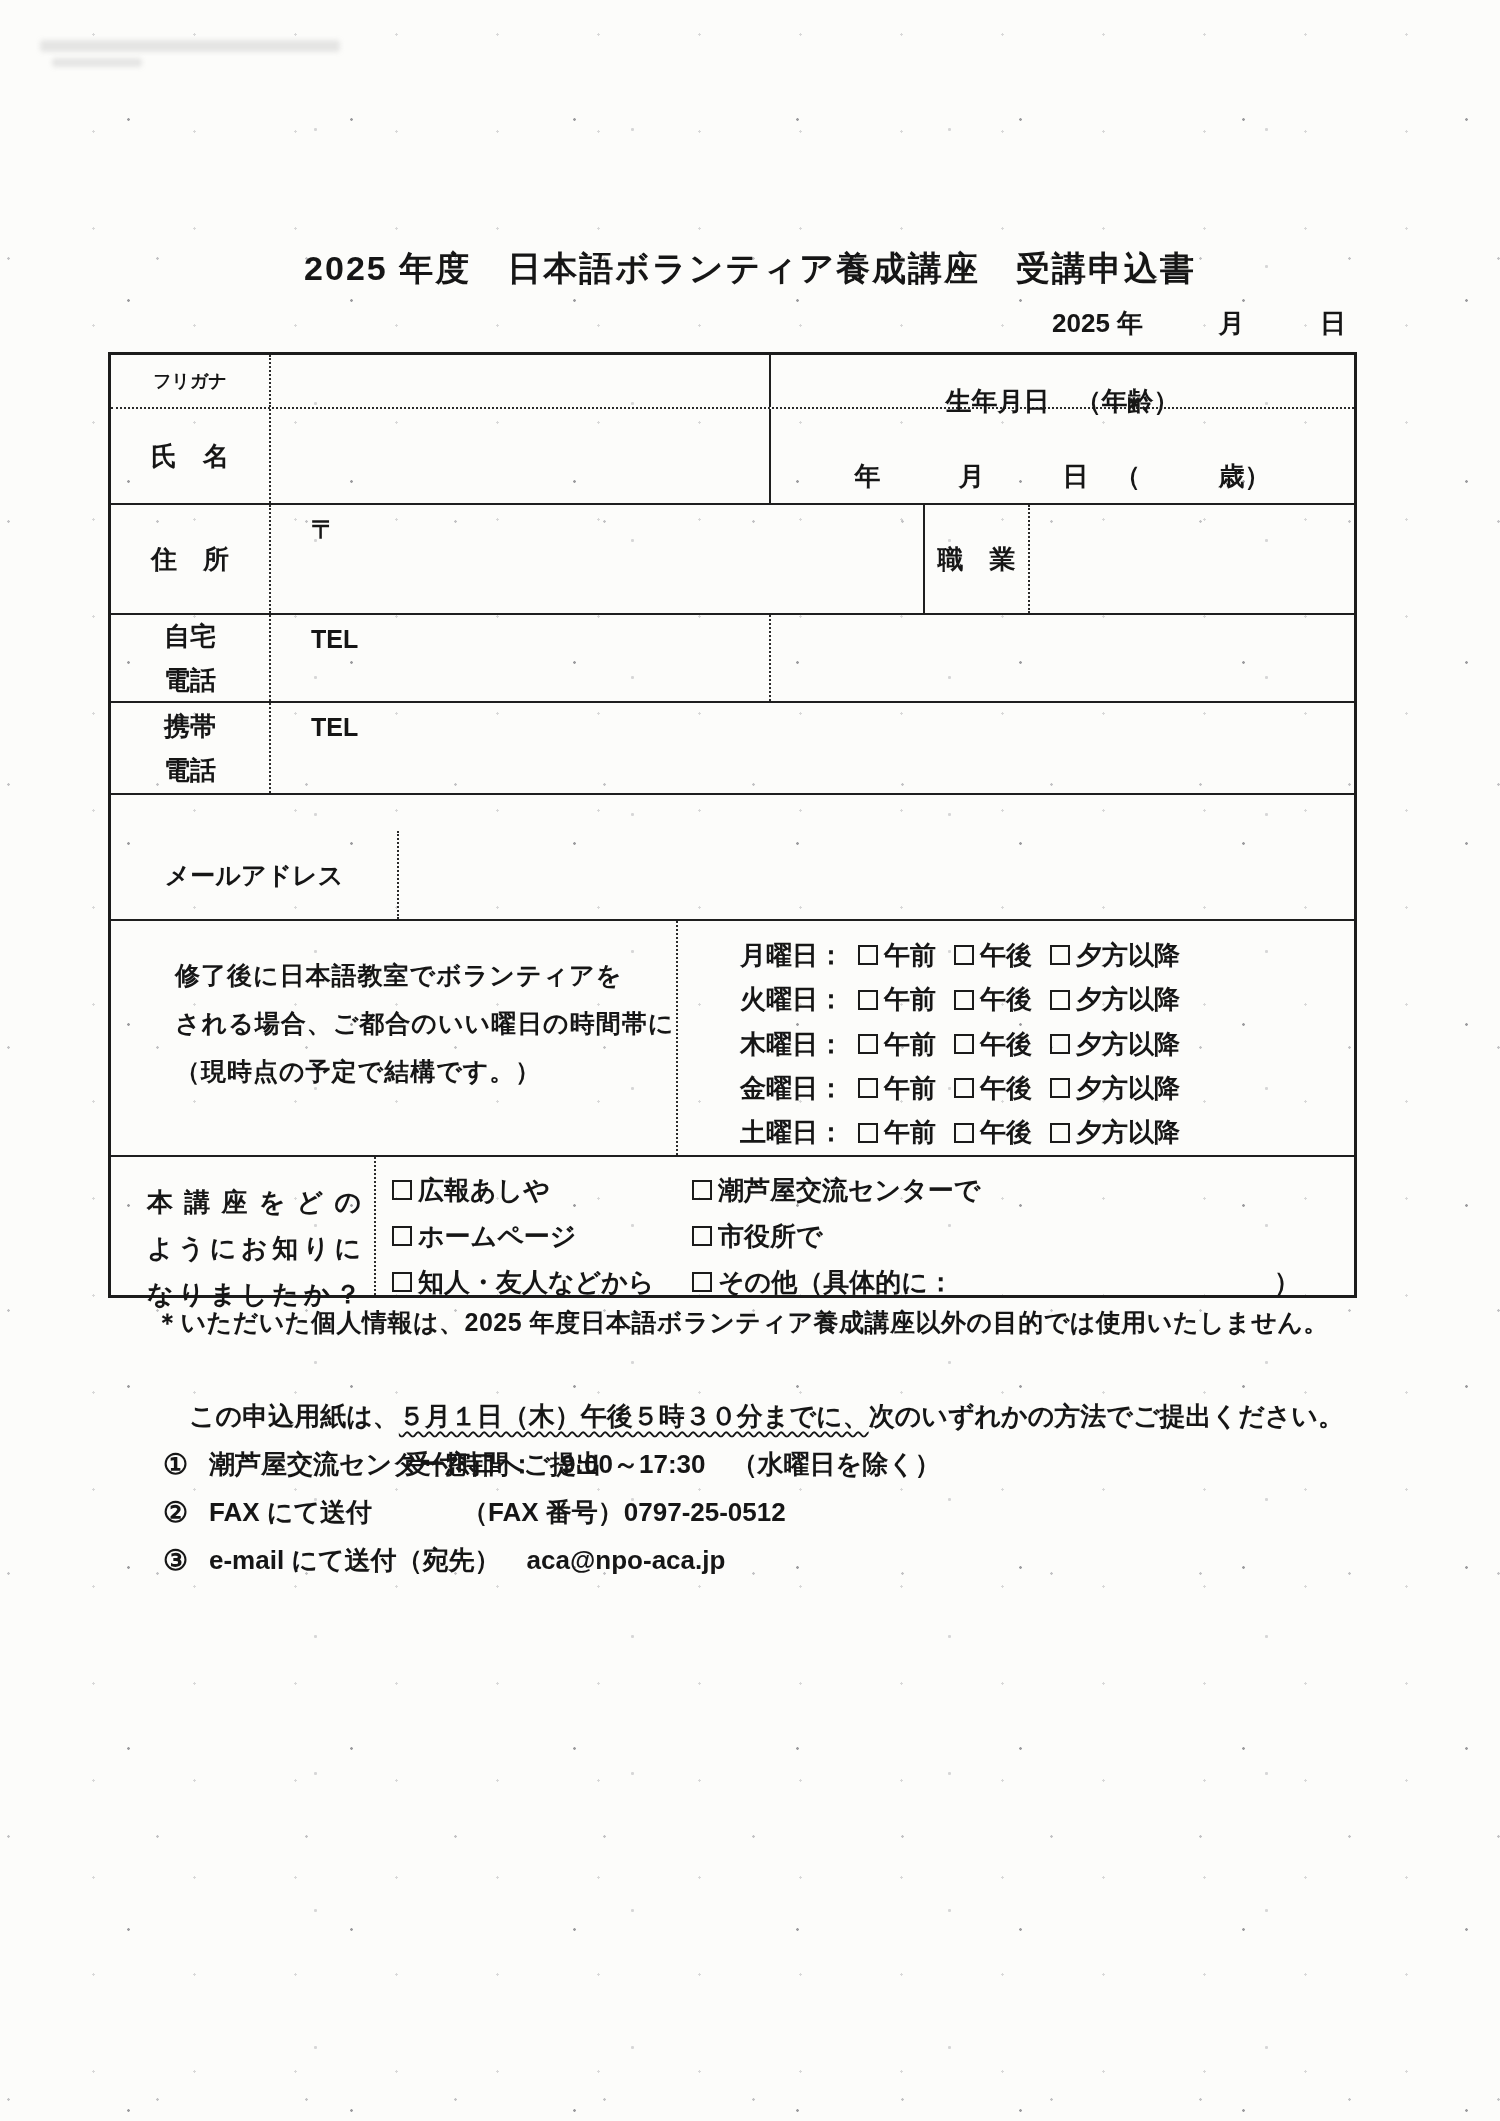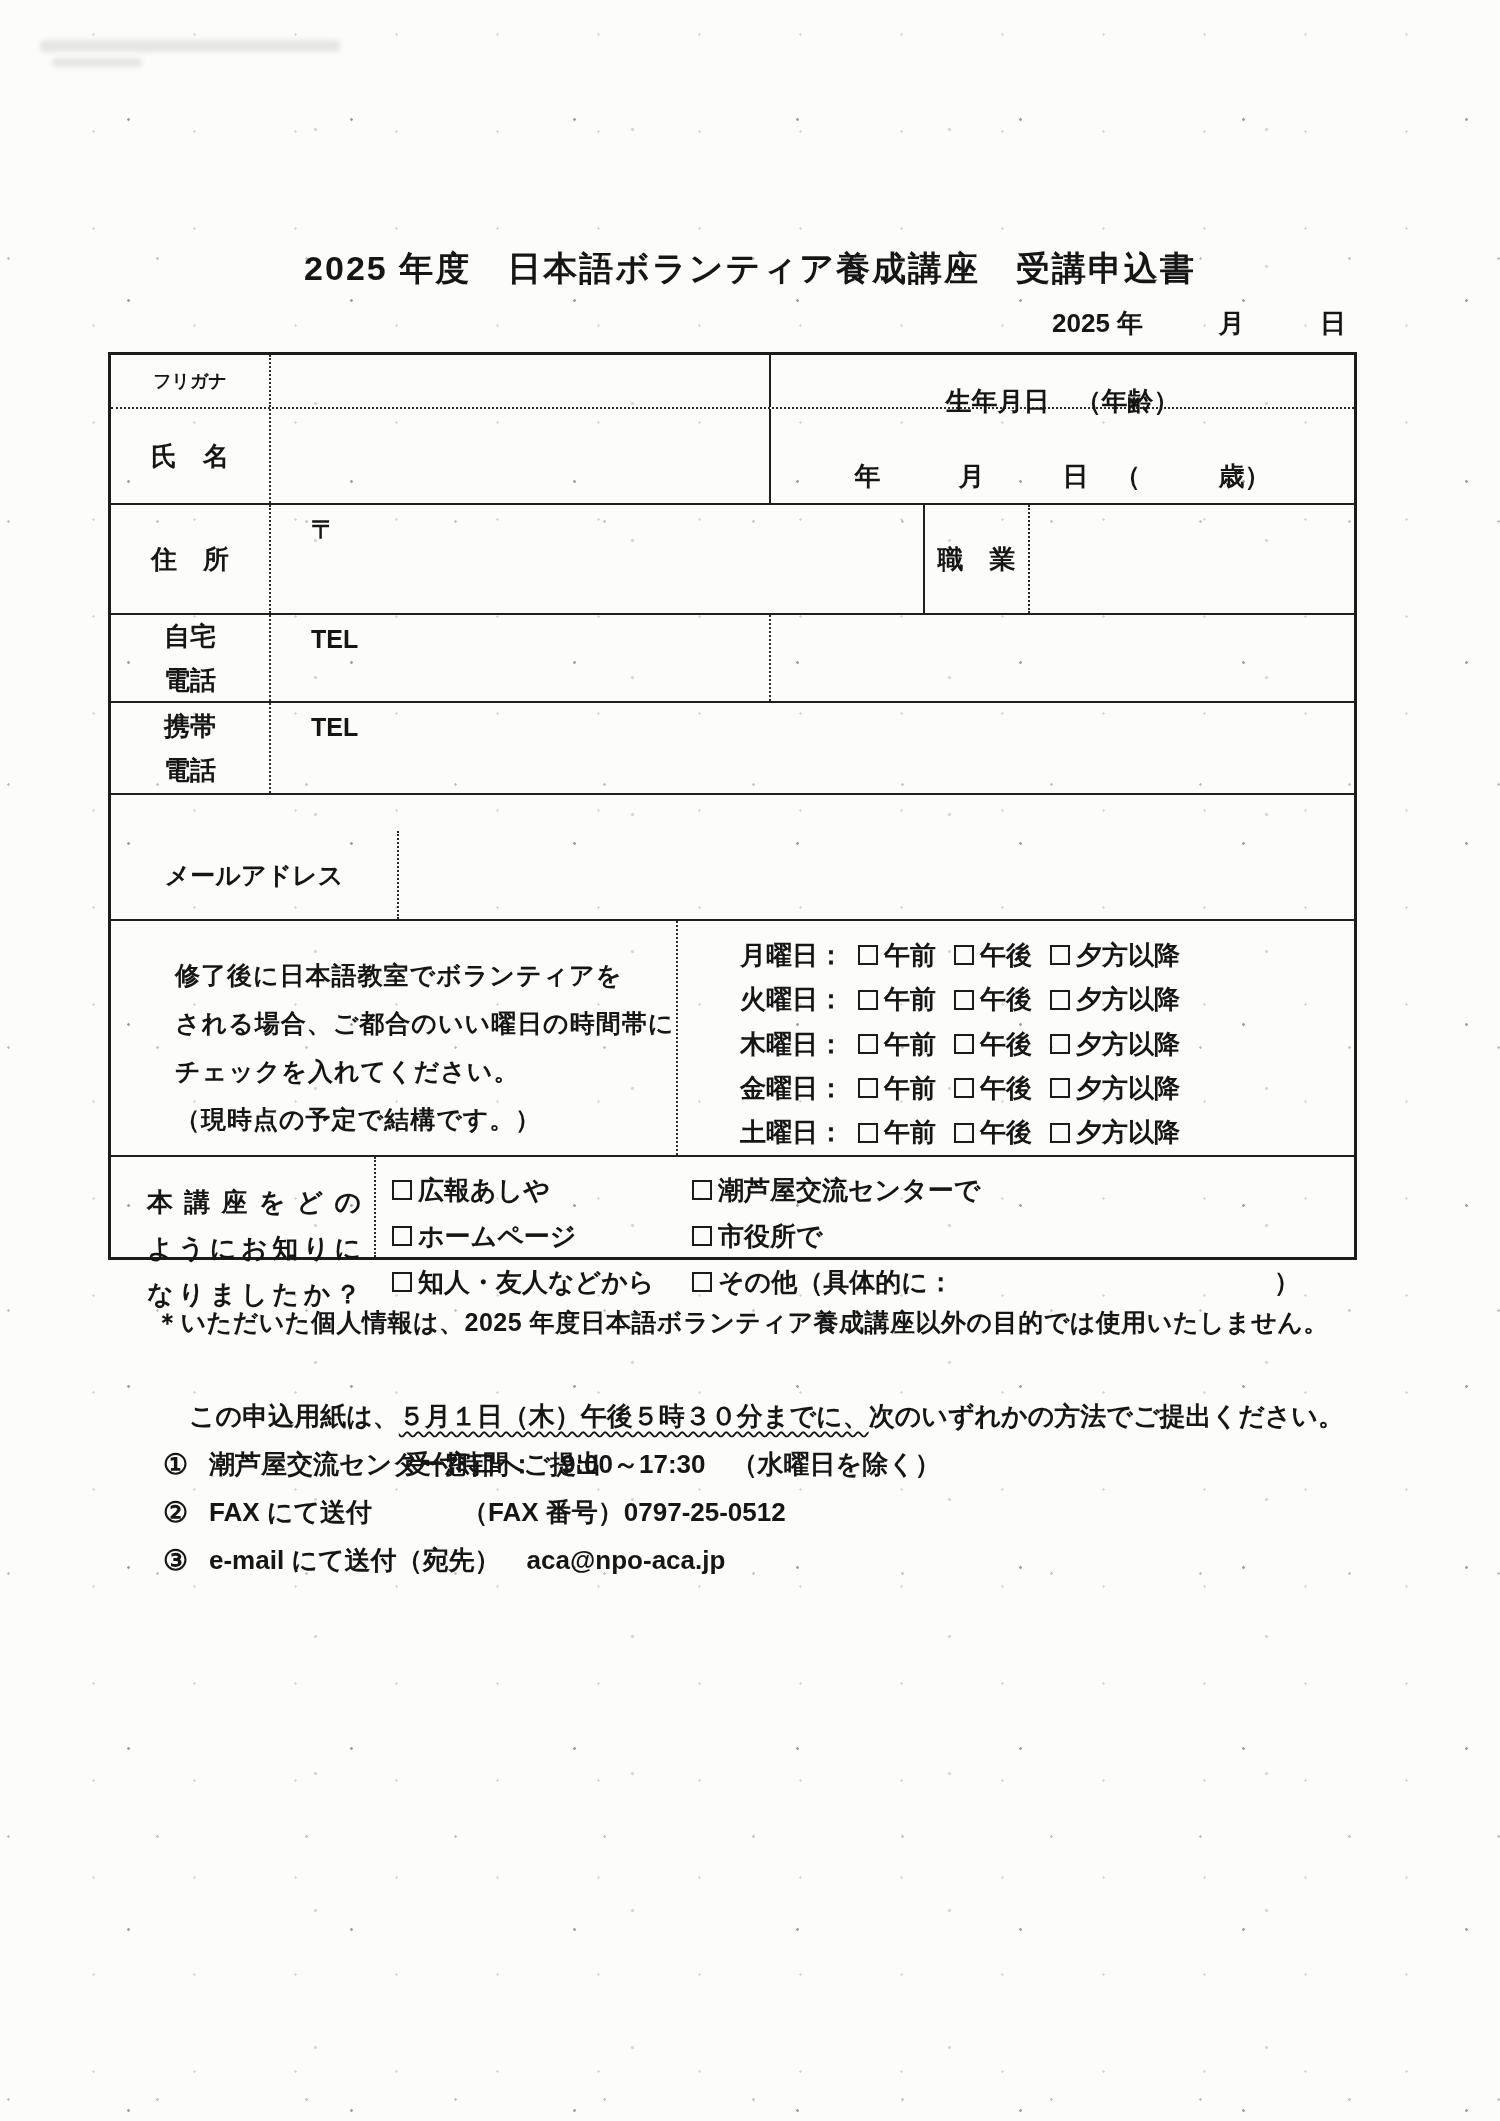--- a/index.html
+++ b/index.html
@@ -54,21 +54,21 @@
   .cell.center { justify-content:center; }
   .fs23 { font-size:18px; } .fs25 { font-size:25px; } .fs26 { font-size:26px; }
 
   .r-furigana { height:54px; }
   .r-name    { height:96px; }
   .r-address { height:110px; }
   .r-homephone { height:88px; }
   .r-mobile  { height:92px; }
   .r-email   { height:126px; }
   .r-days    { height:236px; }
-  .r-referral{ height:100px; }
+  .r-referral{ height:138px; }
 
   .c-label { width:160px; }
   .c-field { width:500px; }
   .c-right { flex:1;margin-top:40px; }
   .c-occ-label { width:107px; }
   .c-occ-field { width:324px; }
   .c-addr { flex:1; align-items:flex-start; padding:8px 0 0 40px; }
   .c-tel  { width:500px; align-items:flex-start; padding:10px 0 0 40px; }
   .c-fax  { flex:1; align-items:flex-start; padding:10px 0 0 18px; }
   .c-tel-wide { flex:1; align-items:flex-start; padding:10px 0 0 40px; }
@@ -172,21 +172,20 @@
 
     <div class="row r-email bb-solid">
       <div class="cell c-email-label center fs25 br-dot">メールアドレス</div>
       <div class="cell c-right"></div>
     </div>
 
     <div class="row r-days bb-solid">
       <div class="c-note br-dot">
         <span class="note-line">修了後に日本語教室でボランティアを</span>
         <span class="note-line">される場合、ご都合のいい曜日の時間帯に</span>
-        <span class="note-line">チェックを入れてください。</span>
         <span class="note-line">（現時点の予定で結構です。）</span>
       </div>
       <div class="c-days">
         <div class="day-row">
           <span class="day-label">月曜日：</span>
           <span class="opt">
               <span class="cb"></span>
               <span>午前</span>
             </span>
           <span class="opt">

